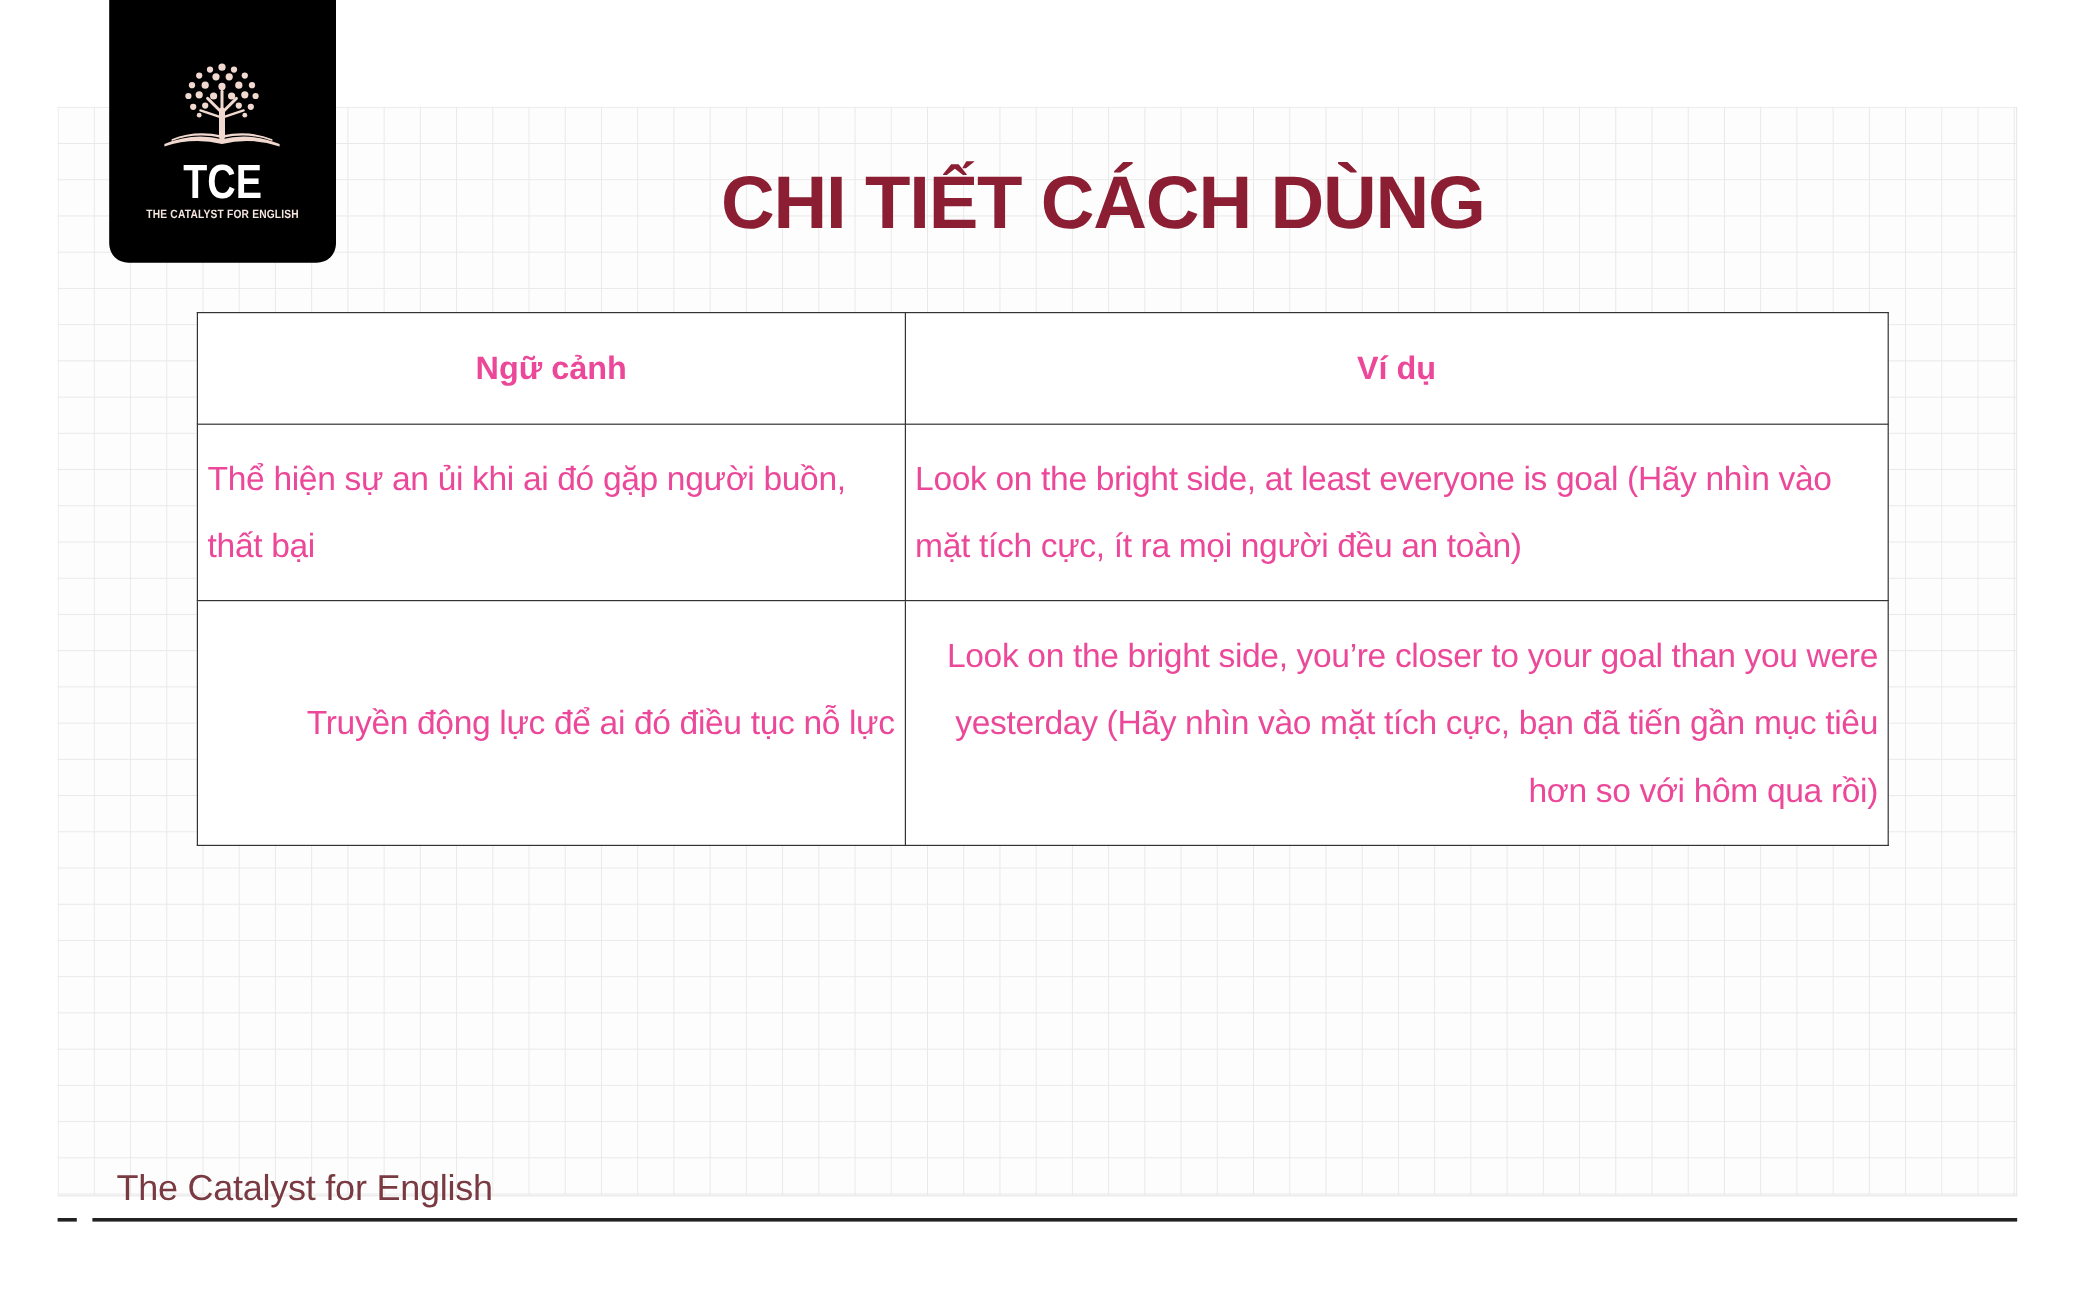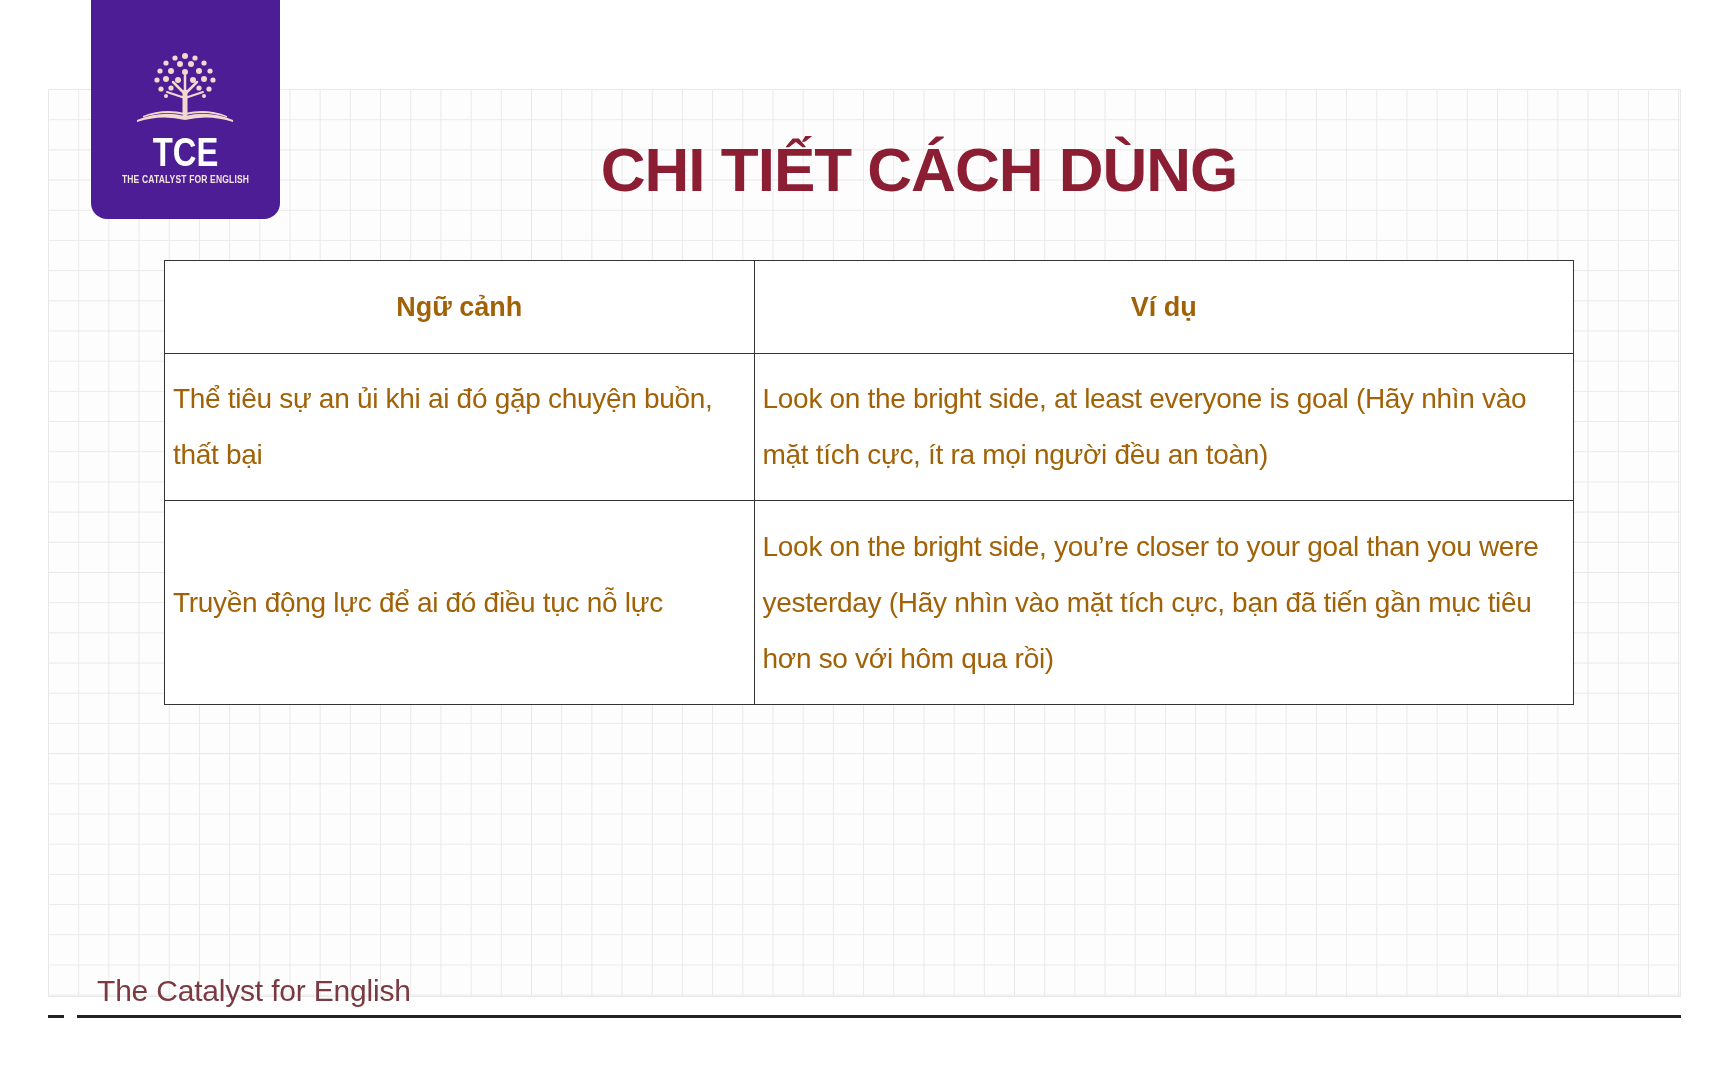--- a/index.html
+++ b/index.html
@@ -13,21 +13,21 @@
     background-color: #fdfdfd;
     background-image:
       linear-gradient(to right, #e9e9e9 1px, transparent 1px),
       linear-gradient(to bottom, #e9e9e9 1px, transparent 1px);
     background-size: 30.2px 30.2px;
     border-right: 1px solid #e9e9e9;
     border-bottom: 1px solid #e9e9e9;
   }
   .logo {
     position: absolute; left: 91px; top: 0; width: 189px; height: 219px;
-    background: #4c1d95;
+    background: #000000;
     border-radius: 0 0 16px 16px;
     color: #fff;
   }
   .logo svg { position: absolute; left: 44px; top: 48px; }
   .logo-mark {
     position: absolute; left: 0; width: 100%; top: 130px; text-align: center;
     font-family: "Liberation Sans", sans-serif; font-weight: bold;
     font-size: 40px; letter-spacing: 0px; transform: scaleX(0.82);
     color: #fff; line-height: 44px;
   }
@@ -43,33 +43,33 @@
     font-size: 62px; color: #8b1e32; line-height: 80px;
     letter-spacing: -1px;
   }
   table.usage {
     position: absolute; left: 164px; top: 260px; width: 1410px;
     border-collapse: collapse; background: #fff;
     font-family: "Liberation Sans", sans-serif;
   }
   table.usage th, table.usage td {
     border: 1.5px solid #333; padding: 0 8px;
-    color: #a16207; vertical-align: middle;
+    color: #ec4899; vertical-align: middle;
   }
   table.usage th {
     height: 92px; font-size: 27px; font-weight: bold; text-align: center;
   }
   table.usage td {
     font-size: 28px; font-weight: normal; line-height: 56px; text-align: left;
     letter-spacing: -0.3px;
   }
   col.c1 { width: 590px; }
   col.c2 { width: 820px; }
   tr.r1 td { height: 146px; }
-  tr.r2 td { height: 203px; }
+  tr.r2 td { height: 203px; text-align: right; }
   tr.r3 td { height: 203px; }
   .footer-text {
     position: absolute; left: 97px; top: 974px;
     font-size: 30px; color: #7a3a42; font-weight: normal; letter-spacing: -0.2px;
   }
   .rule-dash { position: absolute; left: 48px; top: 1015px; width: 16px; height: 3px; background: #222; }
   .rule-line { position: absolute; left: 77px; top: 1015px; width: 1604px; height: 3px; background: #222; }
 </style>
 </head>
 <body>
@@ -129,21 +129,21 @@
       <col class="c2">
     </colgroup>
   <thead>
     <tr>
       <th>Ngữ cảnh</th>
       <th>Ví dụ</th>
     </tr>
   </thead>
   <tbody>
     <tr class="r1">
-      <td>Thể tiêu sự an ủi khi ai đó gặp chuyện buồn, thất bại</td>
+      <td>Thể hiện sự an ủi khi ai đó gặp người buồn, thất bại</td>
       <td>Look on the bright side, at least everyone is goal (Hãy nhìn vào mặt tích cực, ít ra mọi người đều an toàn)</td>
     </tr>
     <tr class="r2">
       <td>Truyền động lực để ai đó điều tục nỗ lực</td>
       <td>Look on the bright side, you’re closer to your goal than you were yesterday (Hãy nhìn vào mặt tích cực, bạn đã tiến gần mục tiêu hơn so với hôm qua rồi)</td>
     </tr>
   </tbody>
 </table>
 
 <div class="footer-text">The Catalyst for English</div>

